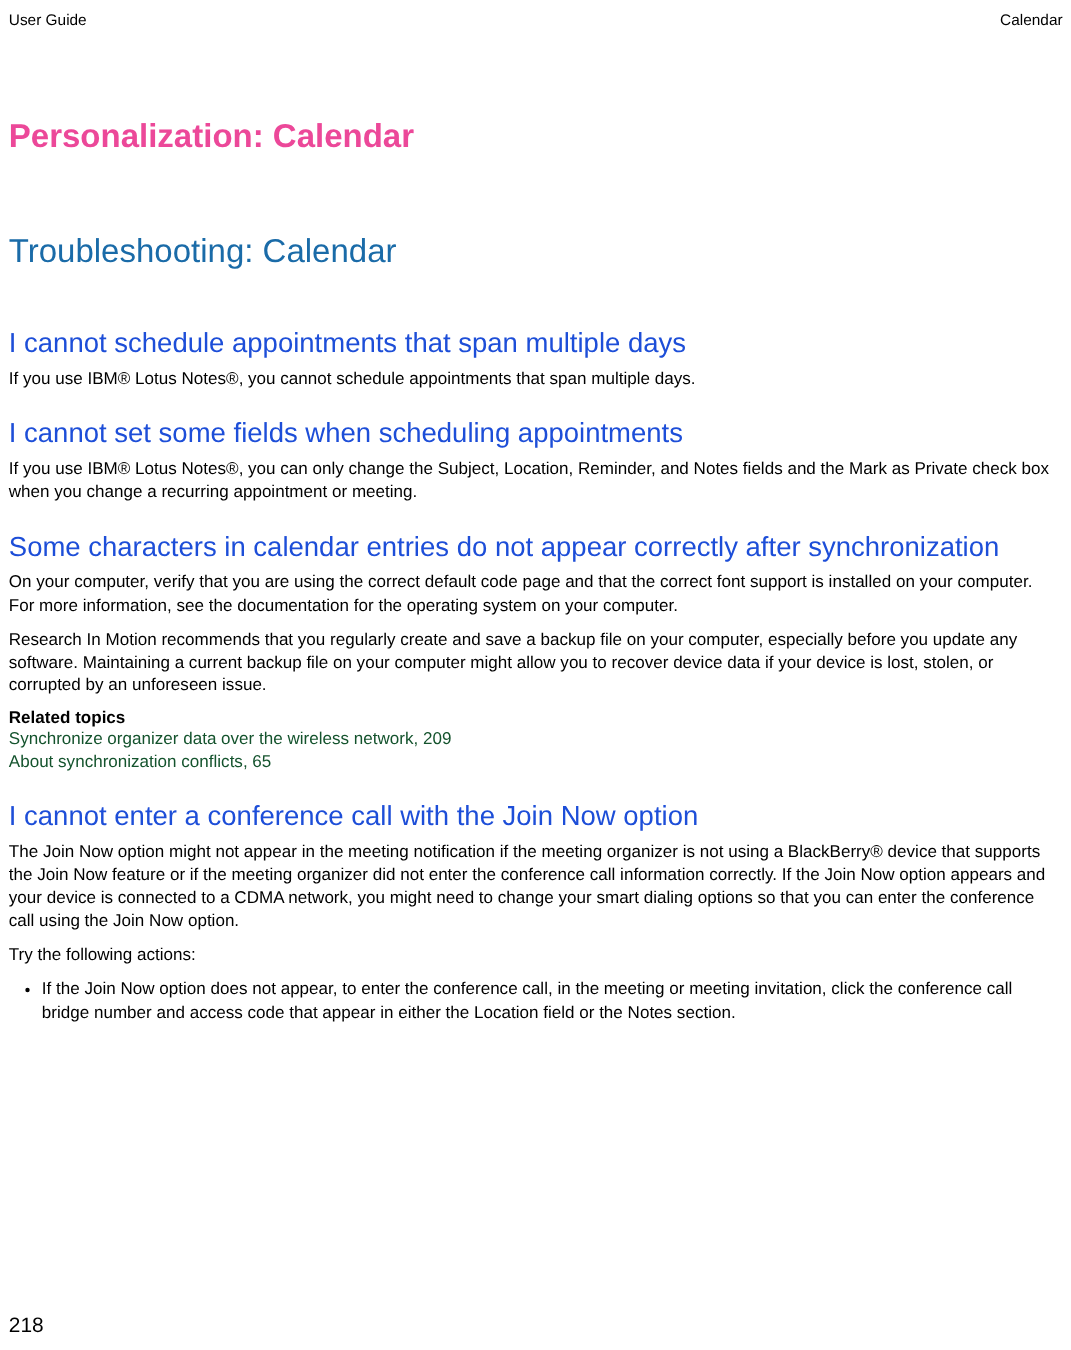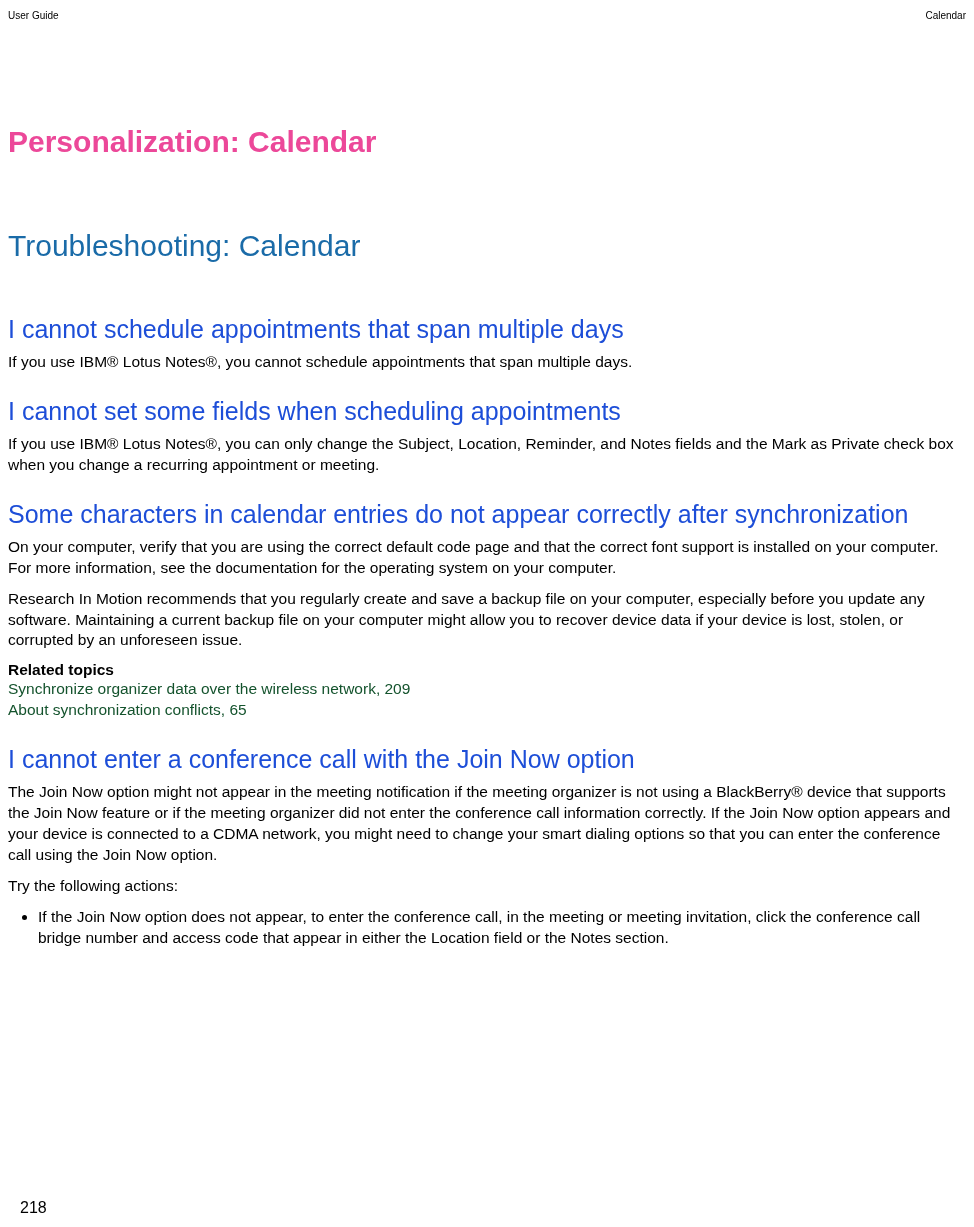--- a/index.html
+++ b/index.html
@@ -12,22 +12,22 @@
       width: 974px;
       height: 1227px;
       background: white;
       color: #000;
       position: relative;
       padding: 10px 8px;
     }
     .header {
       display: flex;
       justify-content: space-between;
-      font-size: 10px;
-      margin-bottom: 104px;
+      font-size: 14px;
+      margin-bottom: 82px;
     }
     .h1 {
       font-size: 30px;
       color: #ec4899;
       font-weight: 700;
       margin-bottom: 70px;
       font-family: "Segoe UI", Arial, sans-serif;
     }
     .h2 {
       font-size: 30px;
@@ -66,22 +66,22 @@
       font-size: 15.5px;
       line-height: 1.35;
     }
     .bullet-list li {
       margin-bottom: 6px;
       text-align: left;
     }
     .page-number {
       position: absolute;
       bottom: 10px;
-      left: 20px;
-      font-size: 16px;
+      left: 8px;
+      font-size: 19px;
     }
     .bold-inline {
       font-weight: normal;
       text-align: right;
     }
   </style>
 </head>
 <body>
 
 <div class="header">

